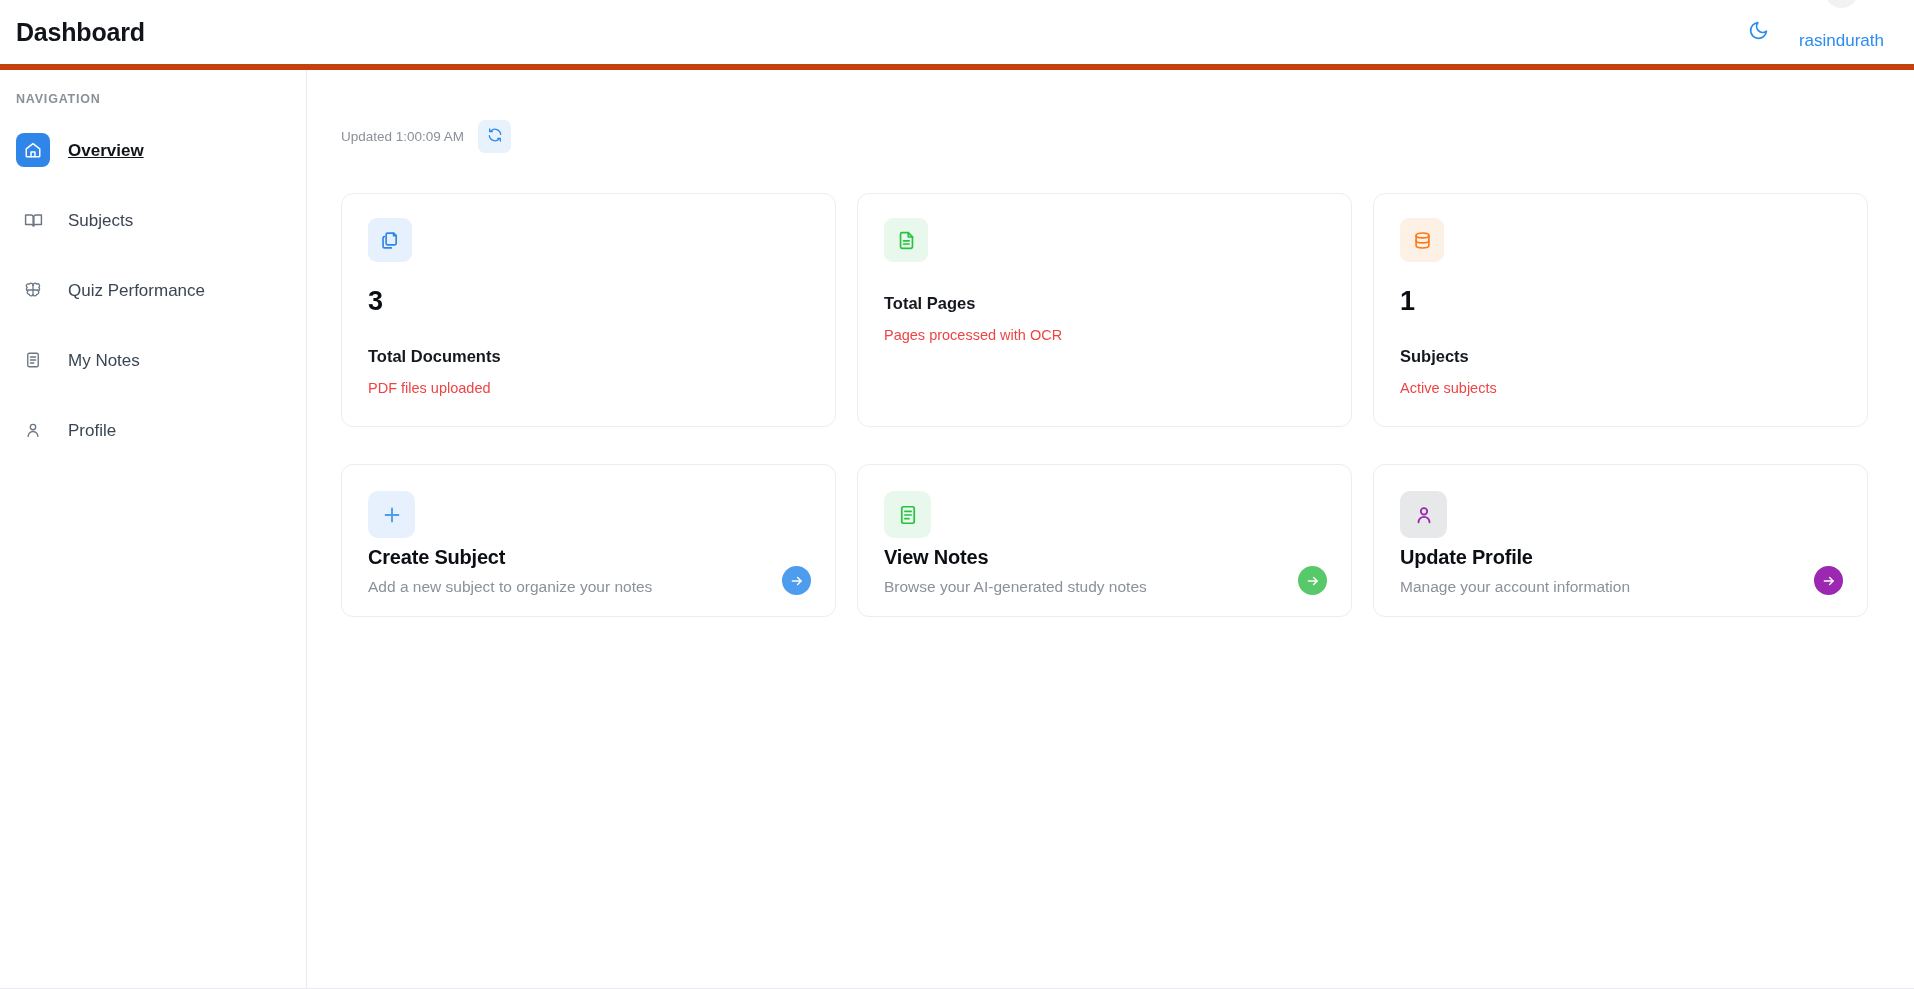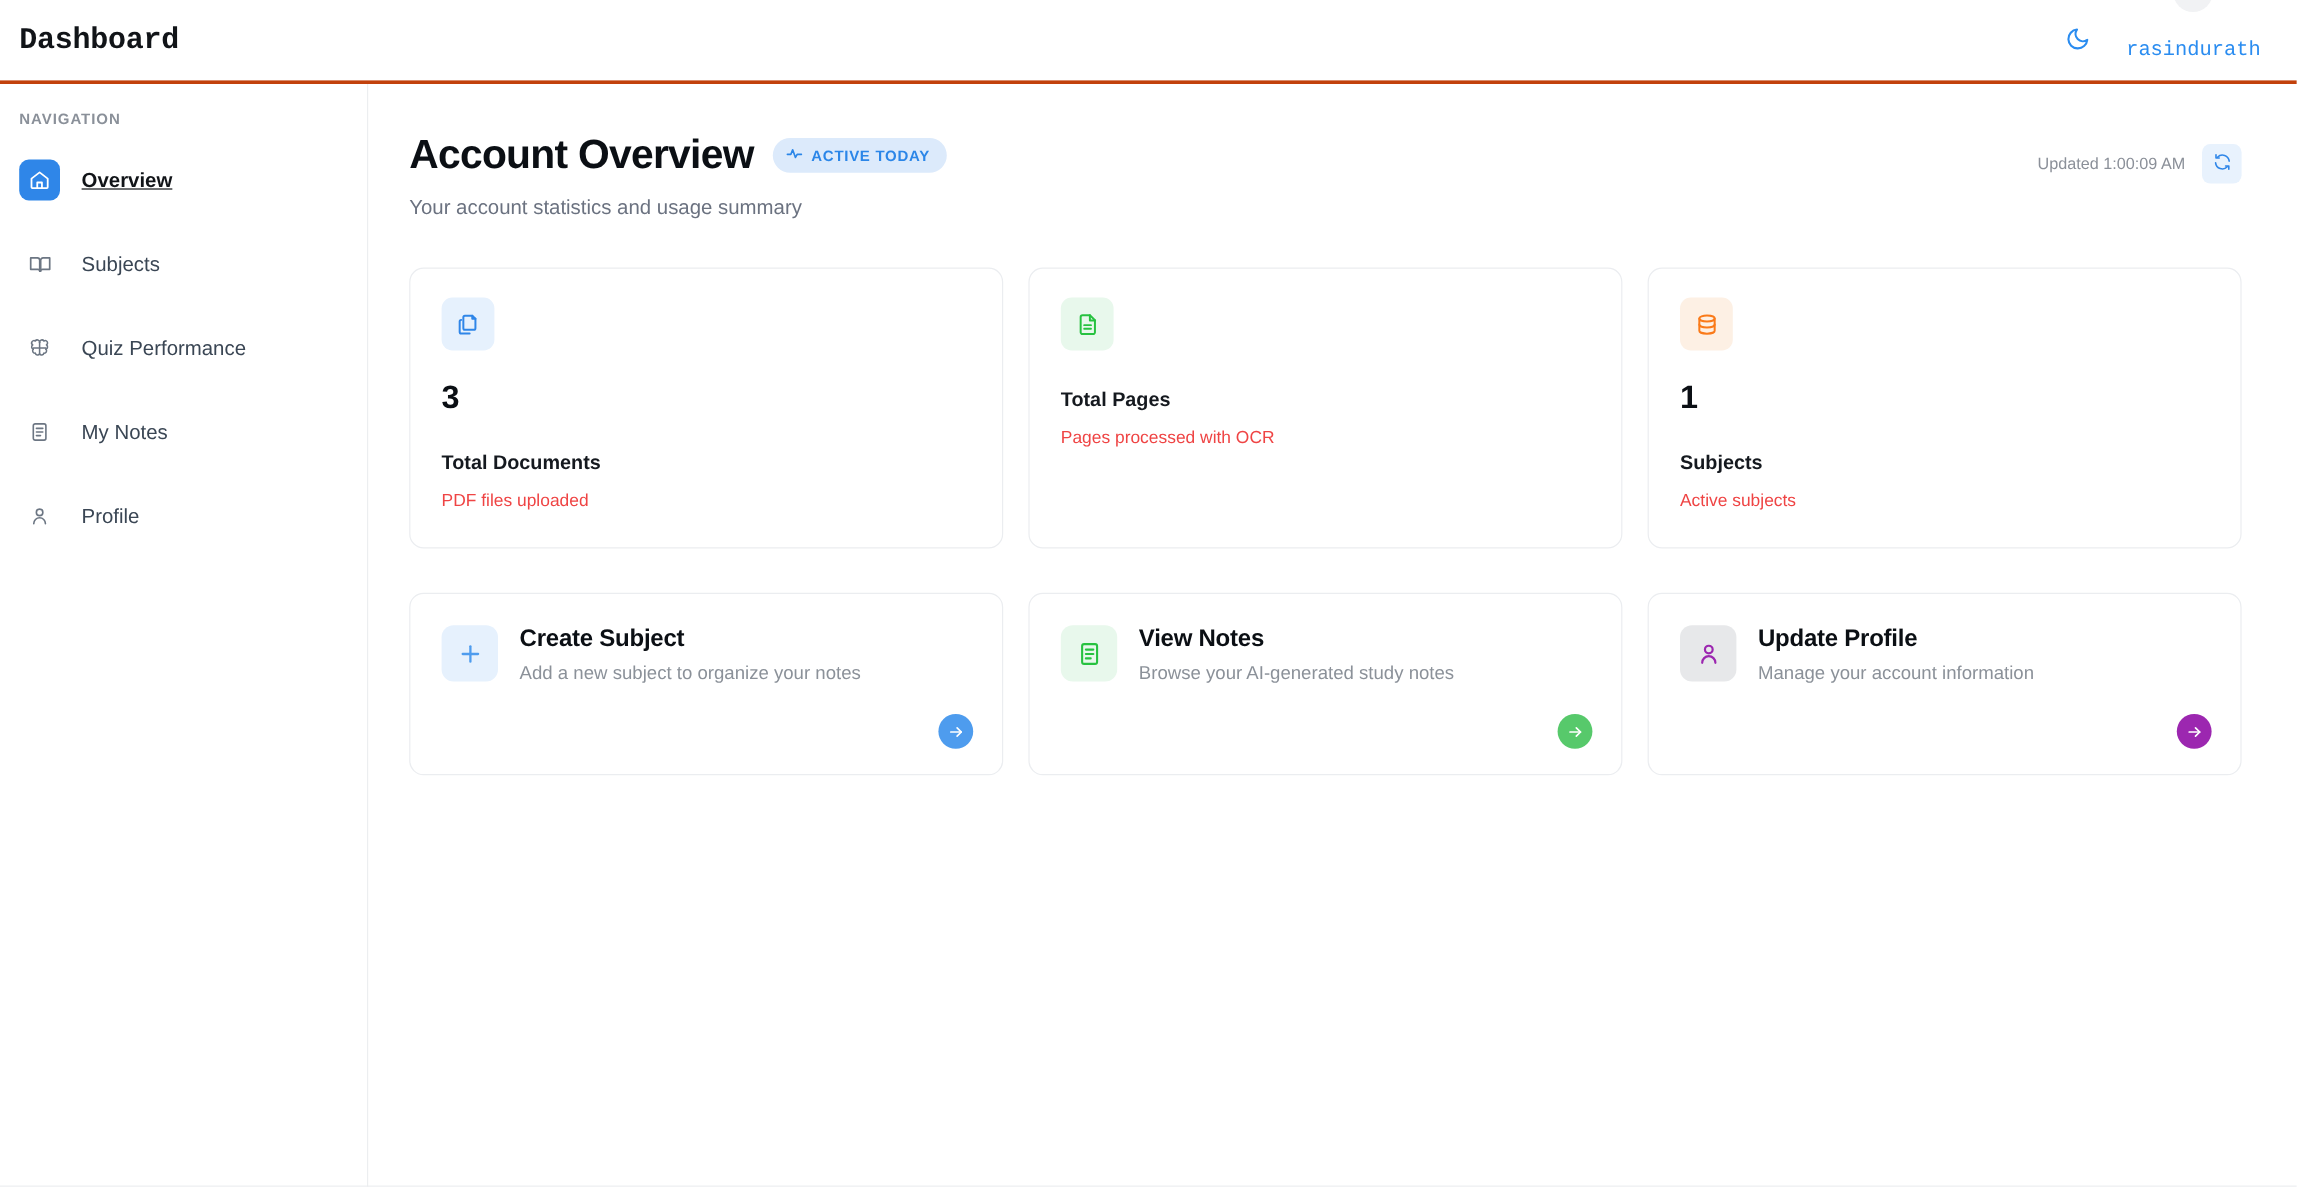--- a/index.html
+++ b/index.html
@@ -8,25 +8,24 @@
     font-family: "Liberation Sans", sans-serif;
     background: #ffffff;
     color: #111827;
     overflow: hidden;
   }
   .app { width: 1914px; height: 989px; display: flex; flex-direction: column; position: relative; }
 
   
   .topbar {
     height: 70px; min-height: 70px;
-    border-bottom: 3px solid #c2410c;
+    border-bottom: 6px solid #c2410c;
     display: flex; align-items: center; justify-content: space-between;
     padding: 0 28px 0 16px;
     background: #fff;
-    font-family: Liberation Mono, monospace;
   }
   .topbar-title {
     font-size: 25px; font-weight: 600; color: #111418;
     letter-spacing: -0.2px;
   }
   .topbar-right { display: flex; align-items: center; gap: 18px; }
   .theme-toggle {
     width: 40px; height: 40px; border-radius: 8px;
     display: flex; align-items: center; justify-content: center;
     cursor: pointer; background: transparent; border: none;
@@ -120,21 +119,21 @@
     margin-top: 37px;
     display: grid; grid-template-columns: repeat(3, 1fr); gap: 21px;
   }
   .action-card {
     border: 1px solid #ebedf0; border-radius: 12px;
     background: #fff; padding: 26px 26px 20px 26px;
     min-height: 152px; cursor: pointer;
     display: flex; flex-direction: column;
     position: relative;
   }
-  .action-top { display: flex; align-items: flex-start; gap: 18px; }
+  .action-top { display: flex; align-items: flex-start; gap: 8px; flex-direction: column; }
   .action-ico {
     width: 47px; height: 47px; min-width: 47px; border-radius: 10px;
     display: flex; align-items: center; justify-content: center;
   }
   .action-title { font-size: 20px; font-weight: 700; color: #0b0f14; letter-spacing: -0.2px; }
   .action-desc { margin-top: 9px; font-size: 15.5px; color: #8b9199; }
   .action-arrow {
     position: absolute; right: 24px; bottom: 21px;
     width: 29px; height: 29px; border-radius: 50%;
     display: flex; align-items: center; justify-content: center;
@@ -233,34 +232,20 @@
             <path d="M5.5 20.5a6.5 6.5 0 0 1 13 0"></path>
           </svg>
         </span>
         <span class="nav-label">Profile</span>
       </div>
     </div>
 
     <div class="main">
 
       <div class="page-head">
-        <div>
-          <div class="title-row">
-            <div class="page-title">Account Overview</div>
-            <div class="badge">
-              <span>
-                <svg width="14" height="14" viewBox="0 0 24 24" fill="none" stroke="#2b86e8" stroke-width="2.4" stroke-linecap="round" stroke-linejoin="round">
-                  <polyline points="2 13 7 13 9.5 6.5 13.5 17.5 16 13 22 13"></polyline>
-                </svg>
-              </span>
-              <span>ACTIVE TODAY</span>
-            </div>
-          </div>
-          <div class="page-sub">Your account statistics and usage summary</div>
-        </div>
 
         <div class="updated-wrap">
           <span class="updated-text">Updated 1:00:09 AM</span>
           <button class="refresh-btn">
             <span>
               <svg width="16" height="16" viewBox="0 0 24 24" fill="none" stroke="#2f86e8" stroke-width="2" stroke-linecap="round" stroke-linejoin="round">
                 <path d="M20.5 11a8.5 8.5 0 0 0-14.6-5"></path>
                 <polyline points="4 3 4 7 8 7"></polyline>
                 <path d="M3.5 13a8.5 8.5 0 0 0 14.6 5"></path>
                 <polyline points="20 21 20 17 16 17"></polyline>

